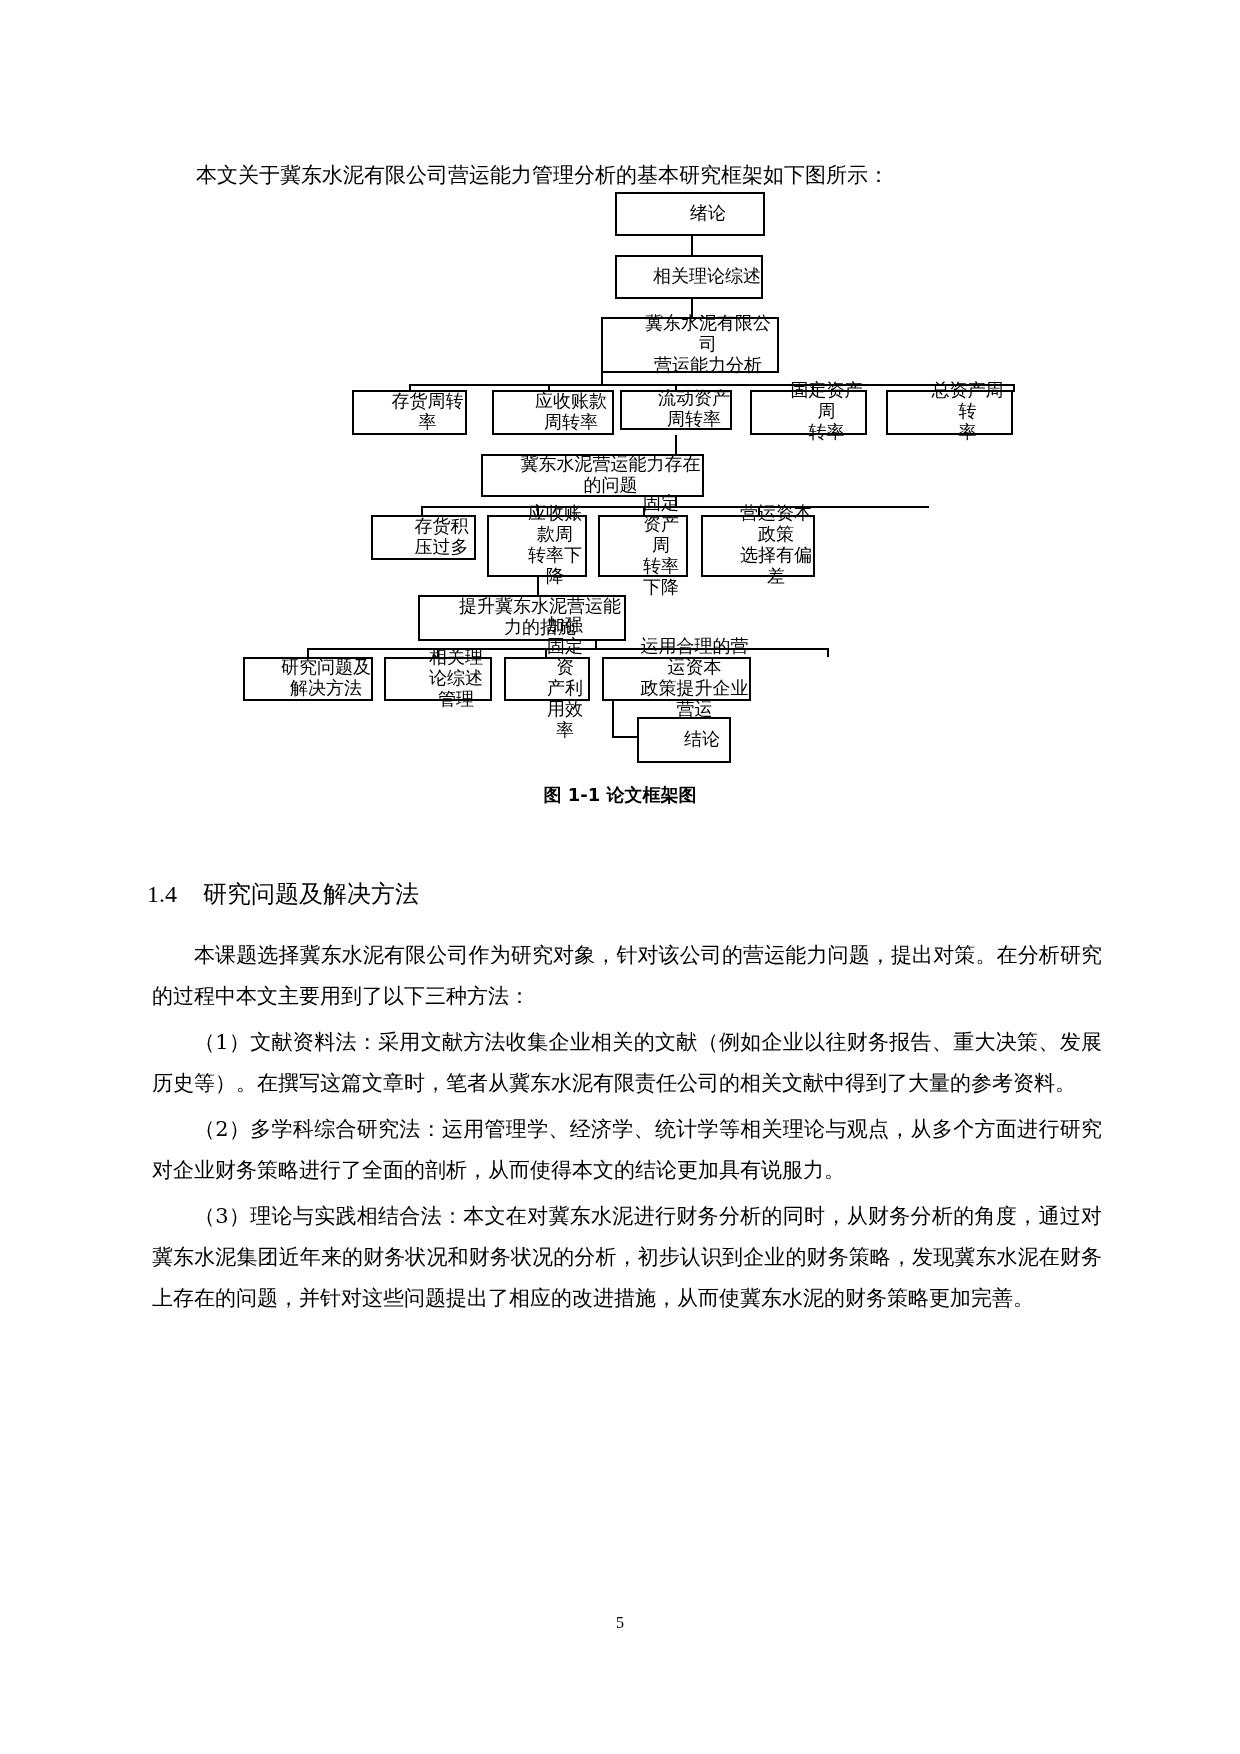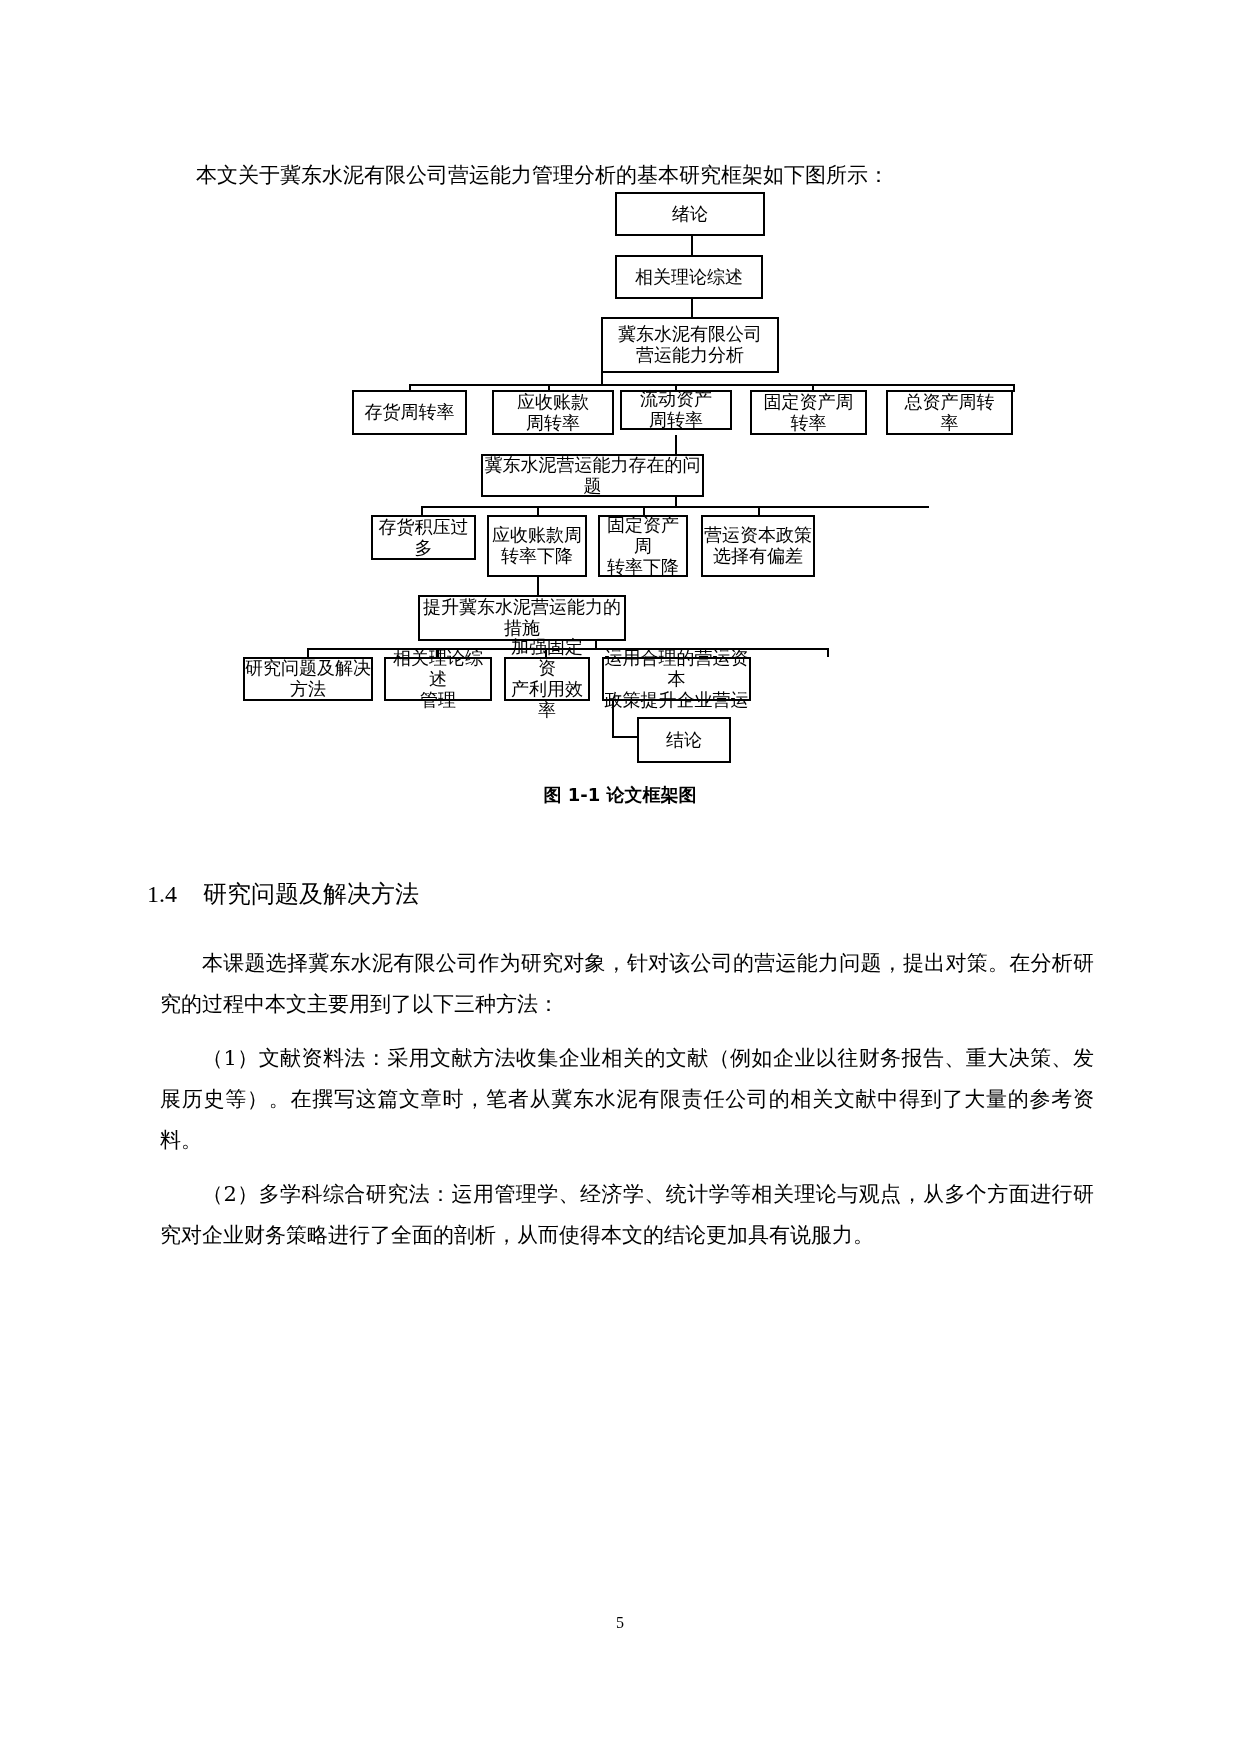--- a/index.html
+++ b/index.html
@@ -1,31 +1,31 @@
 <!DOCTYPE html>
 <html><head>
   <meta charset="utf-8">
   <style>
     html, body { margin: 0; padding: 0; background: #ffffff; }
     body { width: 1240px; height: 1754px; position: relative; overflow: hidden;
            font-family: "DejaVu Serif", "Liberation Serif", serif; color: #000; }
     .intro { position: absolute; left: 196px; top: 160px; font-size: 21px; line-height: 30px; white-space: nowrap; }
     .box { position: absolute; border: 2.5px solid #000; background: #fff; box-sizing: border-box;
            display: flex; align-items: center; justify-content: center; text-align: center;
-           font-family: Liberation Serif, serif; font-size: 18px; line-height: 21px; }
+           font-family: Liberation Mono, monospace; font-size: 18px; line-height: 21px; padding-left: 36px; }
     .box span { display: block; }
     .ln { position: absolute; background: #000; }
     .caption { position: absolute; left: 0; width: 1240px; top: 783px; text-align: center;
                font-family: "DejaVu Sans", "Liberation Sans", sans-serif; font-size: 18px; font-weight: bold; }
     .heading { position: absolute; left: 147px; top: 878px; font-size: 24px; white-space: nowrap; }
     .heading .num { font-family: "Liberation Serif", serif; margin-right: 26px; }
     .heading .txt { font-family: Liberation Mono, monospace; }
     .body-text { position: absolute; left: 147px; width: 960px; top: 930px;
                  font-size: 21px; line-height: 41px; text-align: justify; }
-    .body-text p { margin: 13px; text-indent: 42px; }
+    .body-text p { margin: 5px; text-indent: 42px; }
     .page-num { position: absolute; left: 0; width: 1240px; top: 1614px; text-align: center;
                 font-family: "Liberation Serif", serif; font-size: 16px; }
   </style>
 </head>
 <body>
 
 <div class="intro">本文关于冀东水泥有限公司营运能力管理分析的基本研究框架如下图所示：</div>
 
 <div>
 
@@ -154,15 +154,16 @@
 <div class="caption">图 1-1  论文框架图</div>
 
 <div class="heading">
   <span class="num">1.4</span><span class="txt">研究问题及解决方法</span>
 </div>
 
 <div class="body-text">
   <p>本课题选择冀东水泥有限公司作为研究对象，针对该公司的营运能力问题，提出对策。在分析研究的过程中本文主要用到了以下三种方法：</p>
   <p>（1）文献资料法：采用文献方法收集企业相关的文献（例如企业以往财务报告、重大决策、发展历史等）。在撰写这篇文章时，笔者从冀东水泥有限责任公司的相关文献中得到了大量的参考资料。</p>
   <p>（2）多学科综合研究法：运用管理学、经济学、统计学等相关理论与观点，从多个方面进行研究对企业财务策略进行了全面的剖析，从而使得本文的结论更加具有说服力。</p>
+  <p>（3）理论与实践相结合法：本文在对冀东水泥进行财务分析的同时，从财务分析的角度，通过对冀东水泥集团近年来的财务状况和财务状况的分析，初步认识到企业的财务策略，发现冀东水泥在财务上存在的问题，并针对这些问题提出了相应的改进措施，从而使冀东水泥的财务策略更加完善。</p>
 </div>
 
 <div class="page-num">5</div>
 
 </body></html>

